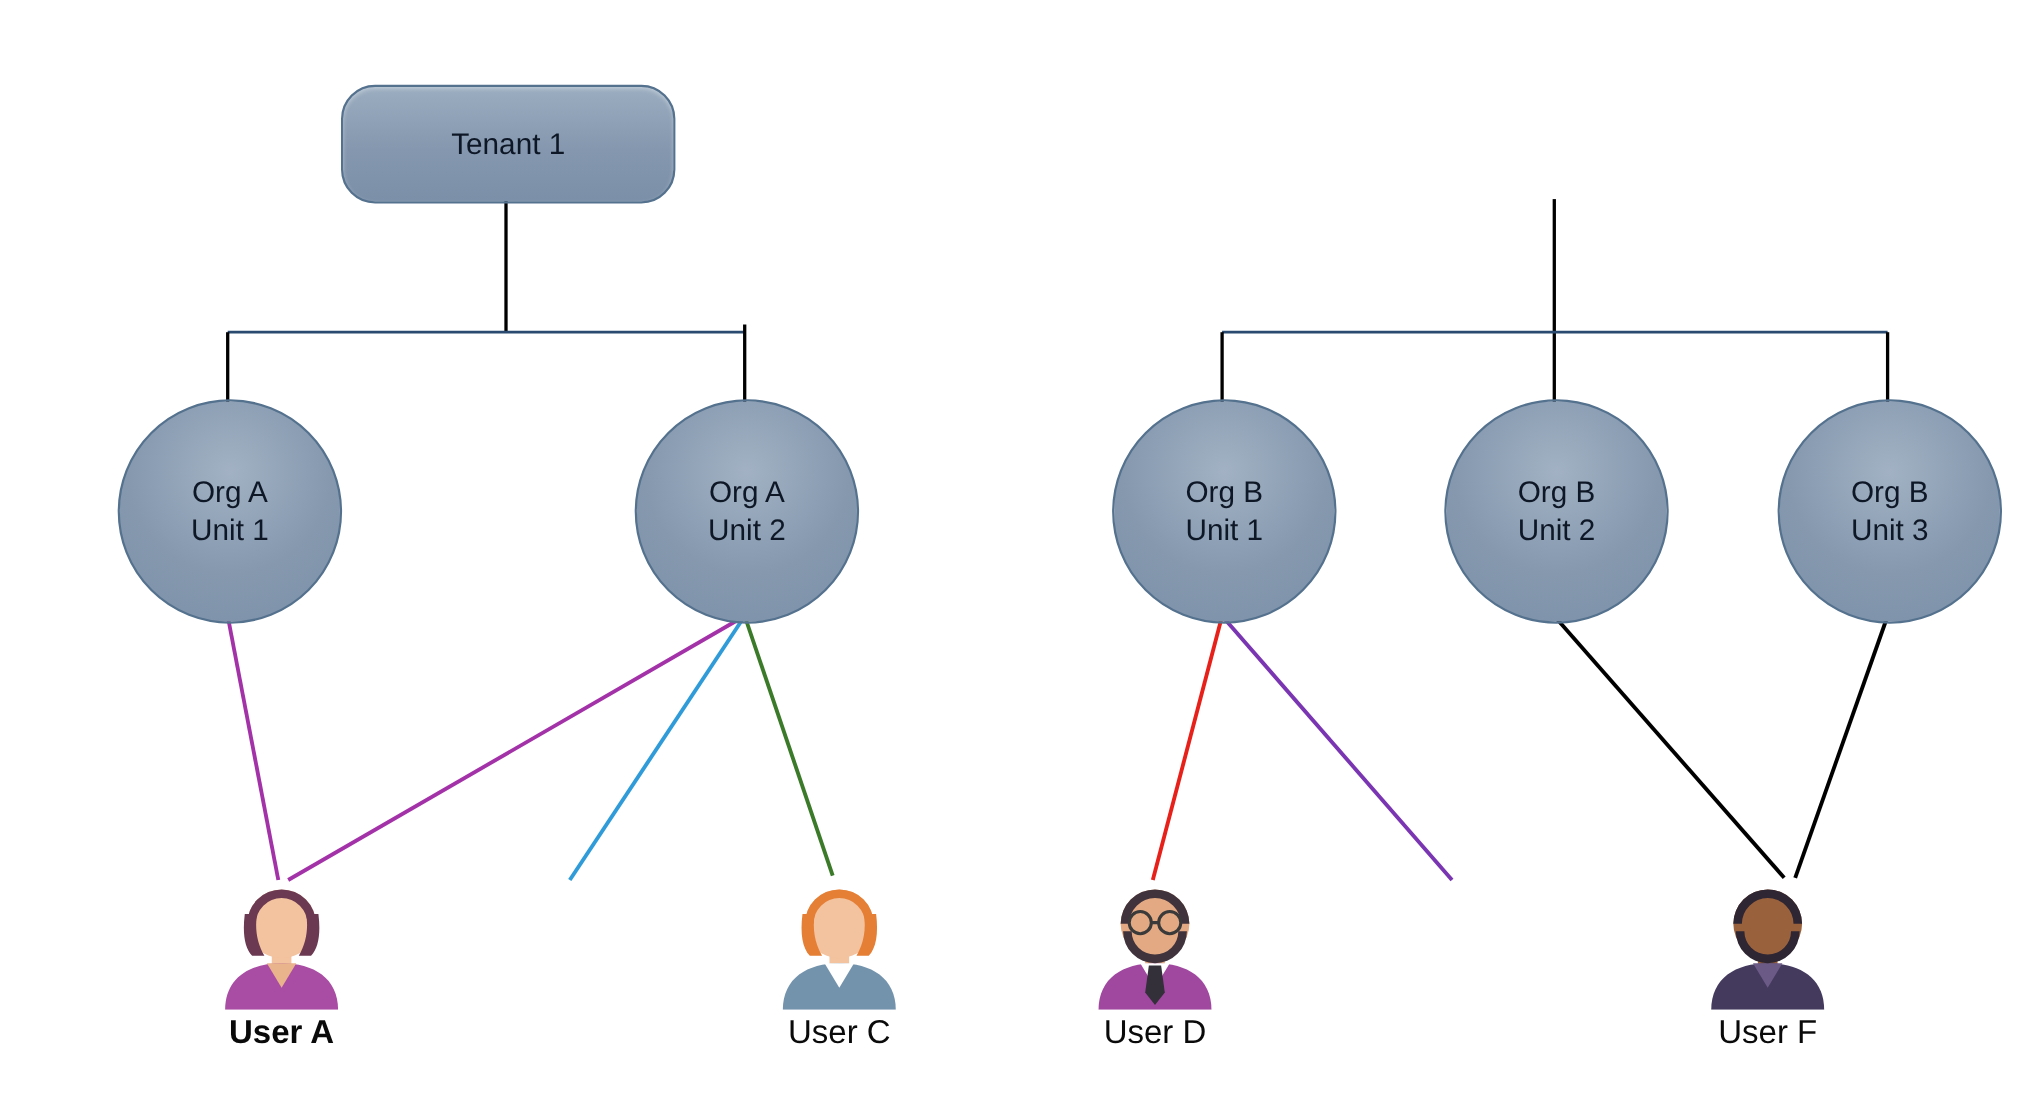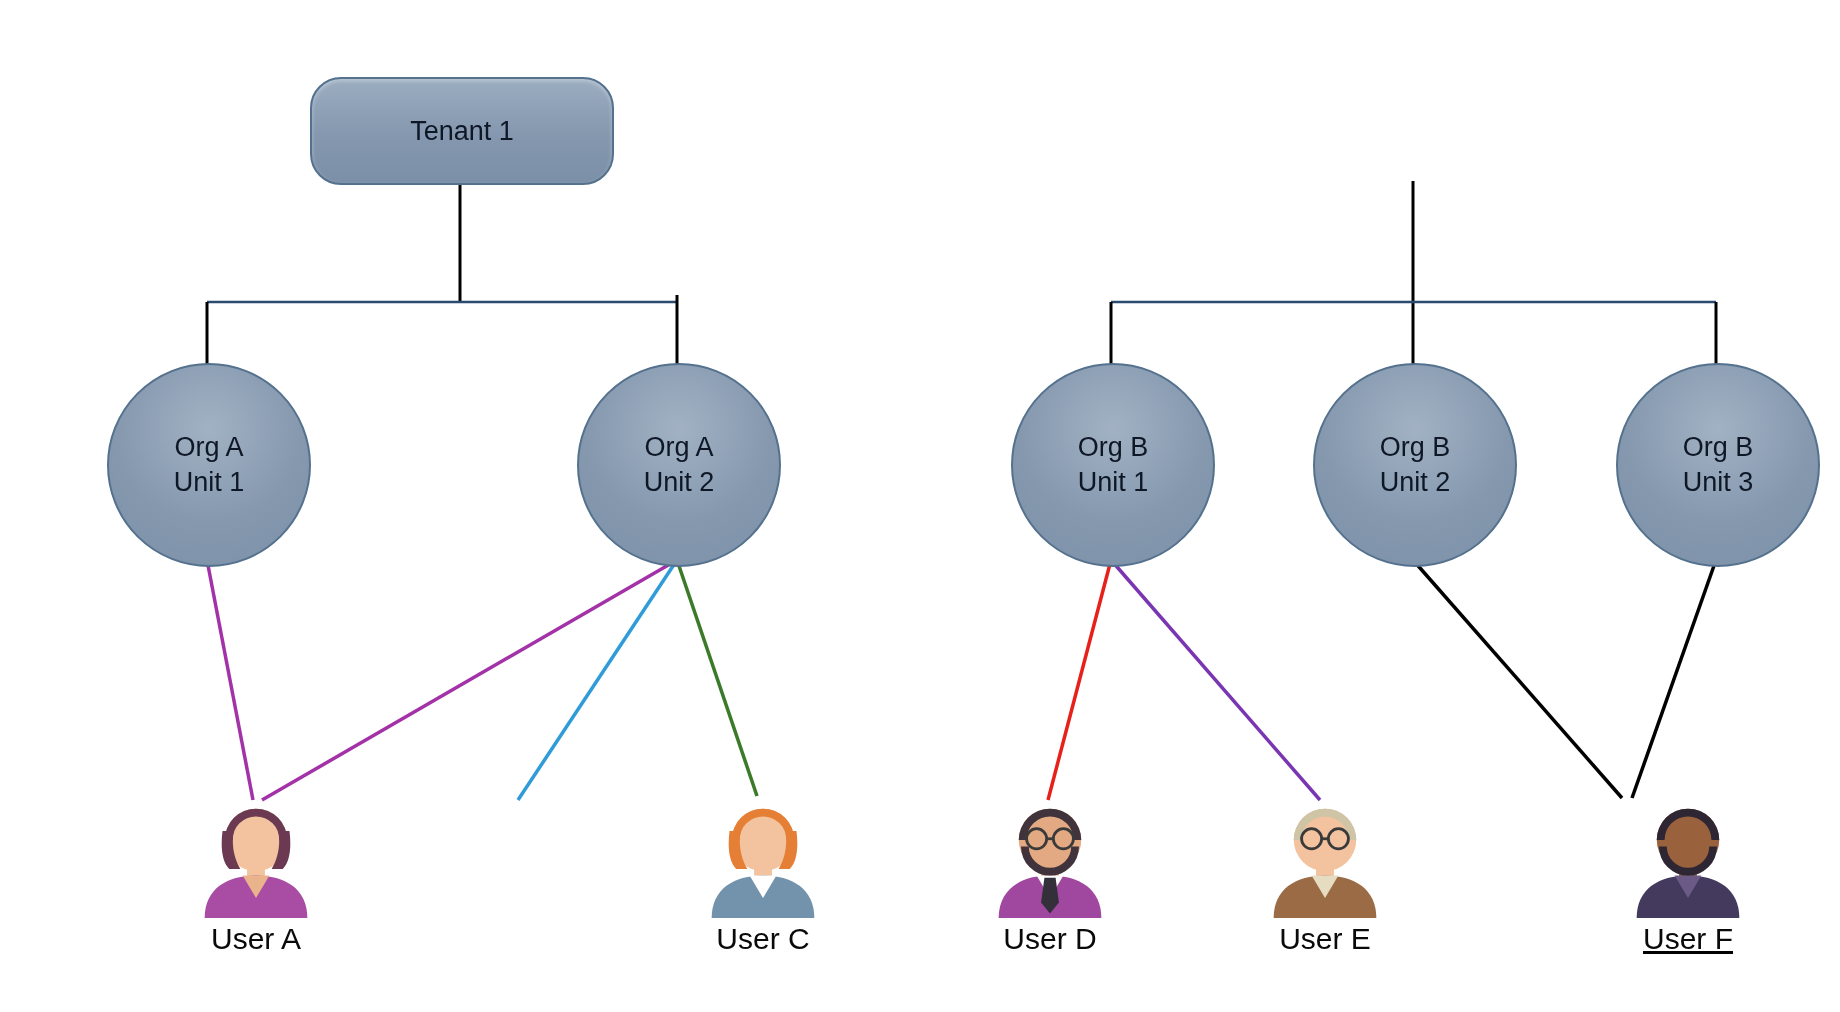--- a/index.html
+++ b/index.html
@@ -88,21 +88,21 @@
 Unit 1</div>
   <div class="org-circle" style="left:577px;">Org A
 Unit 2</div>
   <div class="org-circle" style="left:1011px;">Org B
 Unit 1</div>
   <div class="org-circle" style="left:1313px;">Org B
 Unit 2</div>
   <div class="org-circle" style="left:1616px;">Org B
 Unit 3</div>
 
-  <div class="user-figure" style="left:189px;">
+  <div class="user-figure" style="left:189px;font-weight:bold;">
     <svg class="avatar" viewBox="0 0 120 112">
       <rect x="52" y="58" width="16" height="20" fill="#f3c29e"></rect>
       <path d="M14,112 C14,86 34,74 60,74 C86,74 106,86 106,112 Z" fill="#a94ca3"></path>
       <path d="M48,74 L60,94 L72,74 Z" fill="#e9b38c"></path>
       <path d="M55,76 L65,76 L68,98 L60,108 L52,98 Z" fill="#bf3b37" style="display: none;"></path>
       <circle cx="60" cy="42" r="28" fill="#f3c29e"></circle>
       <path d="M32,42 A28,28 0 0 1 88,42 L81,42 A21,21 0 0 0 39,42 Z" fill="#6b3a52"></path>
       <path d="M30,34 c-2,16 0,28 6,34 l10,0 c-6,-10 -8,-22 -6,-34 Z M90,34 c2,16 0,28 -6,34 l-10,0 c6,-10 8,-22 6,-34 Z" fill="#6b3a52"></path>
       <path d="M34,48 A26,26 0 0 0 86,48 L79,48 A19,19 0 0 1 41,48 Z" fill="#6b3a52" style="display: none;"></path>
       <g stroke="#3a3a3a" stroke-width="2.5" fill="none" style="display: none;">
@@ -146,40 +146,22 @@
       <path d="M34,48 A26,26 0 0 0 86,48 L79,48 A19,19 0 0 1 41,48 Z" fill="#41333c"></path>
       <g stroke="#3a3a3a" stroke-width="2.5" fill="none">
         <circle cx="48" cy="41" r="9"></circle>
           <circle cx="72" cy="41" r="9"></circle>
           <line x1="57" y1="41" x2="63" y2="41"></line>
       </g>
     </svg>
     <div class="user-label">User D</div>
   </div>
 
-  <div class="user-figure" style="left:1258px;">
-    <svg class="avatar" viewBox="0 0 120 112">
-      <rect x="52" y="58" width="16" height="20" fill="#f3c29e"></rect>
-      <path d="M14,112 C14,86 34,74 60,74 C86,74 106,86 106,112 Z" fill="#9a6b44"></path>
-      <path d="M48,74 L60,94 L72,74 Z" fill="#e5dcc2"></path>
-      <path d="M55,76 L65,76 L68,98 L60,108 L52,98 Z" fill="#bf3b37" style="display: none;"></path>
-      <circle cx="60" cy="42" r="28" fill="#f3c29e"></circle>
-      <path d="M32,42 A28,28 0 0 1 88,42 L81,42 A21,21 0 0 0 39,42 Z" fill="#cfc4a6"></path>
-      <path d="M30,34 c-2,16 0,28 6,34 l10,0 c-6,-10 -8,-22 -6,-34 Z M90,34 c2,16 0,28 -6,34 l-10,0 c6,-10 8,-22 6,-34 Z" fill="#cfc4a6" style="display: none;"></path>
-      <path d="M34,48 A26,26 0 0 0 86,48 L79,48 A19,19 0 0 1 41,48 Z" fill="#cfc4a6" style="display: none;"></path>
-      <g stroke="#3a3a3a" stroke-width="2.5" fill="none">
-        <circle cx="48" cy="41" r="9"></circle>
-          <circle cx="72" cy="41" r="9"></circle>
-          <line x1="57" y1="41" x2="63" y2="41"></line>
-      </g>
-    </svg>
-    <div class="user-label">User E</div>
-  </div>
 
-  <div class="user-figure" style="left:1621px;text-decoration:underline;">
+  <div class="user-figure" style="left:1540px;">
     <svg class="avatar" viewBox="0 0 120 112">
       <rect x="52" y="58" width="16" height="20" fill="#9a613d"></rect>
       <path d="M14,112 C14,86 34,74 60,74 C86,74 106,86 106,112 Z" fill="#433a5e"></path>
       <path d="M48,74 L60,94 L72,74 Z" fill="#6b5a85"></path>
       <path d="M55,76 L65,76 L68,98 L60,108 L52,98 Z" fill="#bf3b37" style="display: none;"></path>
       <circle cx="60" cy="42" r="28" fill="#9a613d"></circle>
       <path d="M32,42 A28,28 0 0 1 88,42 L81,42 A21,21 0 0 0 39,42 Z" fill="#2e2633"></path>
       <path d="M30,34 c-2,16 0,28 6,34 l10,0 c-6,-10 -8,-22 -6,-34 Z M90,34 c2,16 0,28 -6,34 l-10,0 c6,-10 8,-22 6,-34 Z" fill="#2e2633" style="display: none;"></path>
       <path d="M34,48 A26,26 0 0 0 86,48 L79,48 A19,19 0 0 1 41,48 Z" fill="#2e2633"></path>
       <g stroke="#3a3a3a" stroke-width="2.5" fill="none" style="display: none;">

